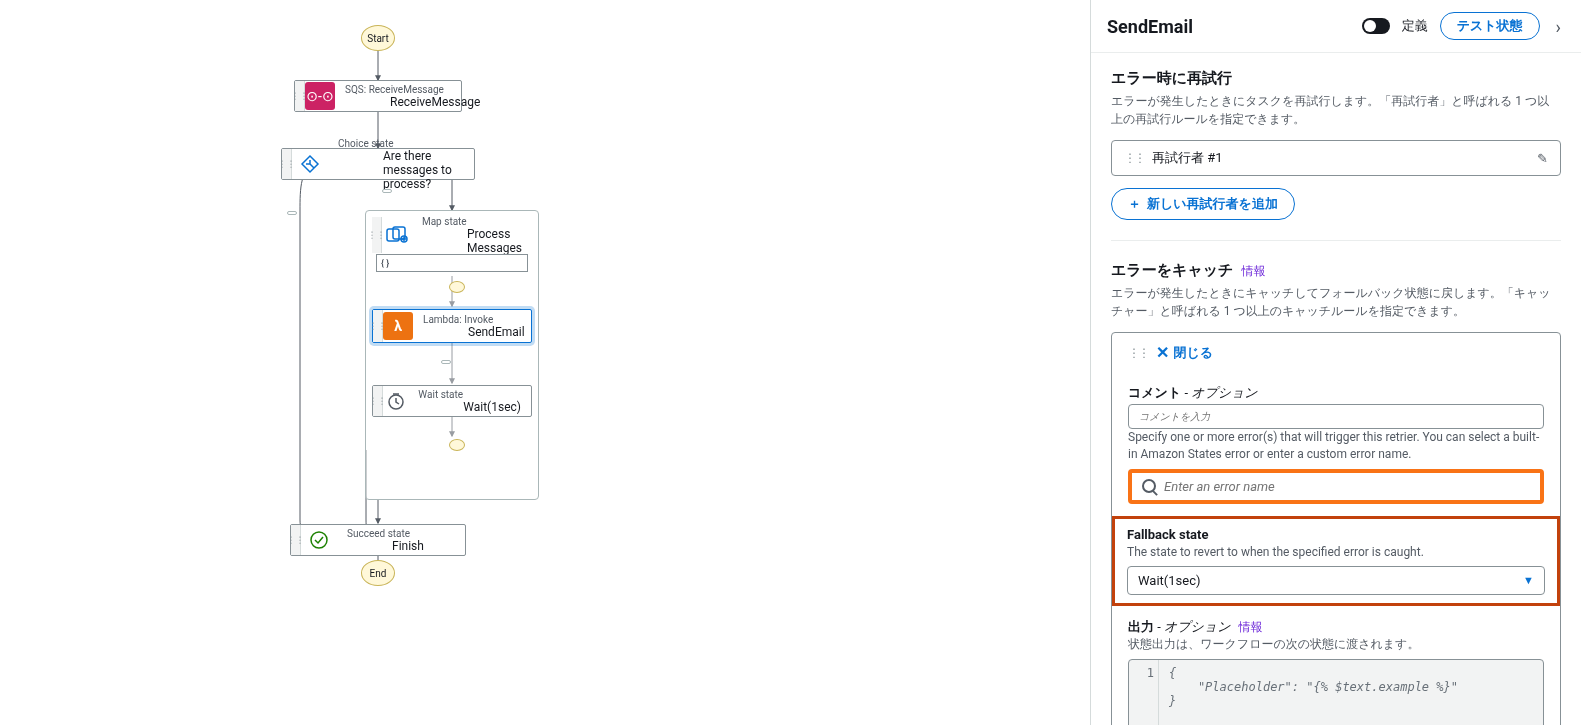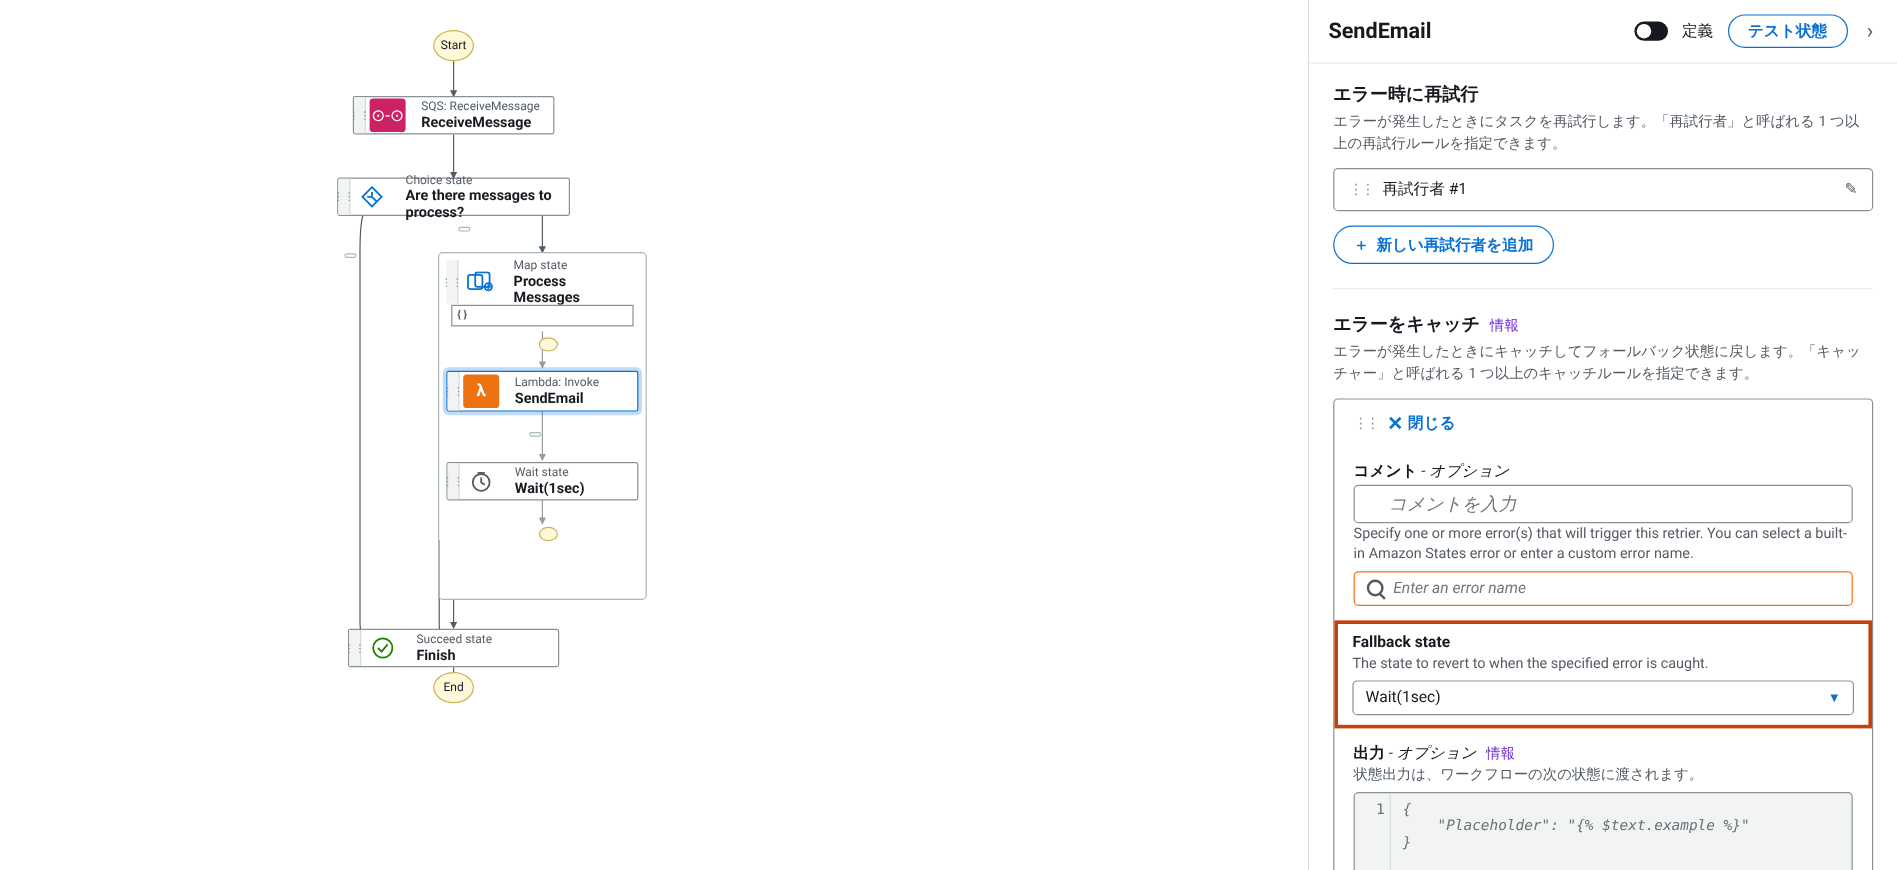--- a/index.html
+++ b/index.html
@@ -26,41 +26,41 @@
 .infolink { color: #6d28d9; font-size: 12px; cursor: pointer; }
 .catcherbox { border: 1px solid #879196; border-radius: 4px; padding-bottom: 4px; }
 .catcherhead { display: flex; align-items: center; padding: 10px 16px; gap: 8px; }
 .catcherhead .ct { flex: 1; font-weight: 700; font-size: 13px; }
 .closebtn { color: #0972d3; display: flex; align-items: center; gap: 4px; font-size: 13px; font-weight: 700; cursor: pointer; }
 .closex { font-size: 16px; font-weight: 700; }
 .catcherbody { padding: 0 16px; }
 .flabel { font-size: 13px; font-weight: 700; margin-top: 12px; margin-bottom: 2px; }
 .flabel .opt { font-style: italic; font-weight: 400; }
 .fdesc { font-size: 12px; color: #545b64; margin-bottom: 6px; line-height: 1.4; }
-.tinput { width: 100%; border: 1px solid #879196; border-radius: 4px; padding: 6px 28px; font-size: 15px; font-style: italic; color: #8b5cf6; }
-.searchbox { display: flex; align-items: flex-start; border: 1px solid #f97316; border-radius: 4px; padding: 6px 10px; gap: 8px; }
+.tinput { width: 100%; border: 1px solid #879196; border-radius: 4px; padding: 6px 10px; font-size: 10px; font-style: italic; color: #8b5cf6; }
+.searchbox { display: flex; align-items: flex-start; border: 4px solid #f97316; border-radius: 4px; padding: 6px 10px; gap: 8px; }
 .searchbox input { border: none; outline: none; flex: 1; font-size: 13px; font-style: italic; color: #687078; }
 .mag { width: 14px; height: 14px; border: 2px solid #545b64; border-radius: 50%; position: relative; }
 .mag::after { content: ""; position: absolute; width: 6px; height: 2px; background: #545b64; transform: rotate(45deg); bottom: -3px; right: -4px; }
 .highlightwrap { border: 3px solid #c2410c; padding: 8px 12px 8px 12px; margin: 12px -16px 0 -16px; }
 .selectrow { display: flex; align-items: center; border: 1px solid #879196; border-radius: 4px; padding: 6px 10px; margin-top: 4px; cursor: pointer; }
 .selectrow .sv { flex: 1; font-size: 13px; }
 .careticon { color: #0972d3; font-size: 11px; }
 .codebox { border: 1px solid #879196; border-radius: 4px; background: #f2f3f3; display: flex; min-height: 70px; }
 .ln { width: 30px; border-right: 1px solid #d5dbdb; color: #687078; font-size: 12px; padding: 6px 4px; text-align: right; font-family: monospace; }
 .ctext { flex: 1; padding: 6px 10px; font-family: monospace; font-size: 12px; font-style: italic; color: #687078; white-space: pre; }
 .annot { position: absolute; color: #ff4b1f; font-size: 20px; font-weight: 400; line-height: 1.4; }
 
 .node { position: absolute; background: #fff; border: 1px solid #879196; border-radius: 2px; display: flex; align-items: stretch; }
 .node.sel { border-color: #0972d3; box-shadow: 0 0 0 3px rgba(9,114,211,0.25); }
 .nhandle { width: 10px; background: #f2f3f3; border-right: 1px solid #d5dbdb; display: flex; align-items: center; justify-content: center; font-size: 9px; color: #879196; }
 .nicon { width: 36px; display: flex; align-items: center; justify-content: center; }
 .nbody { padding: 4px 10px; display: flex; flex-direction: column; justify-content: center; flex: 1; }
 .ntitle { font-size: 10px; color: #545b64; }
-.nname { font-size: 12px; font-weight: 700; color: #16191f; }
+.nname { font-size: 12px; font-weight: 400; color: #16191f; margin-left: 45px; }
 .circle { position: absolute; width: 34px; height: 26px; border-radius: 50%; background: #fff8d9; border: 1px solid #c9b458; display: flex; align-items: center; justify-content: center; font-size: 10px; color: #16191f; }
 .circle.small { width: 16px; height: 12px; }
 .mapwrap { position: absolute; width: 174px; height: 290px; border: 1px solid #aab7b8; border-radius: 4px; background: rgba(255,255,255,0.4); }
 .maphdr { position: absolute; top: 43px; left: 10px; right: 10px; height: 18px; border: 1px solid #879196; background: #fff; display: flex; align-items: center; font-size: 9px; color: #545b64; padding-left: 4px; gap: 4px; }
 .badge { position: absolute; background: #fff; border: 1px solid #aab7b8; border-radius: 2px; font-size: 9px; padding: 1px 4px; color: #545b64; }
 svg.edges { position: absolute; top: 0; left: 0; width: 100%; height: 100%; pointer-events: none; }
 .sqsicon { width: 30px; height: 28px; background: #cc2264; border-radius: 3px; display: flex; align-items: center; justify-content: center; color: #fff; font-size: 14px; }
 .lambdaicon { width: 30px; height: 28px; background: #ed7211; border-radius: 3px; display: flex; align-items: center; justify-content: center; color: #fff; font-size: 14px; font-weight: 700; }
 .svgicon { stroke: #0972d3; stroke-width: 1.5; fill: none; }
 .succicon { stroke: #1d8102; }

